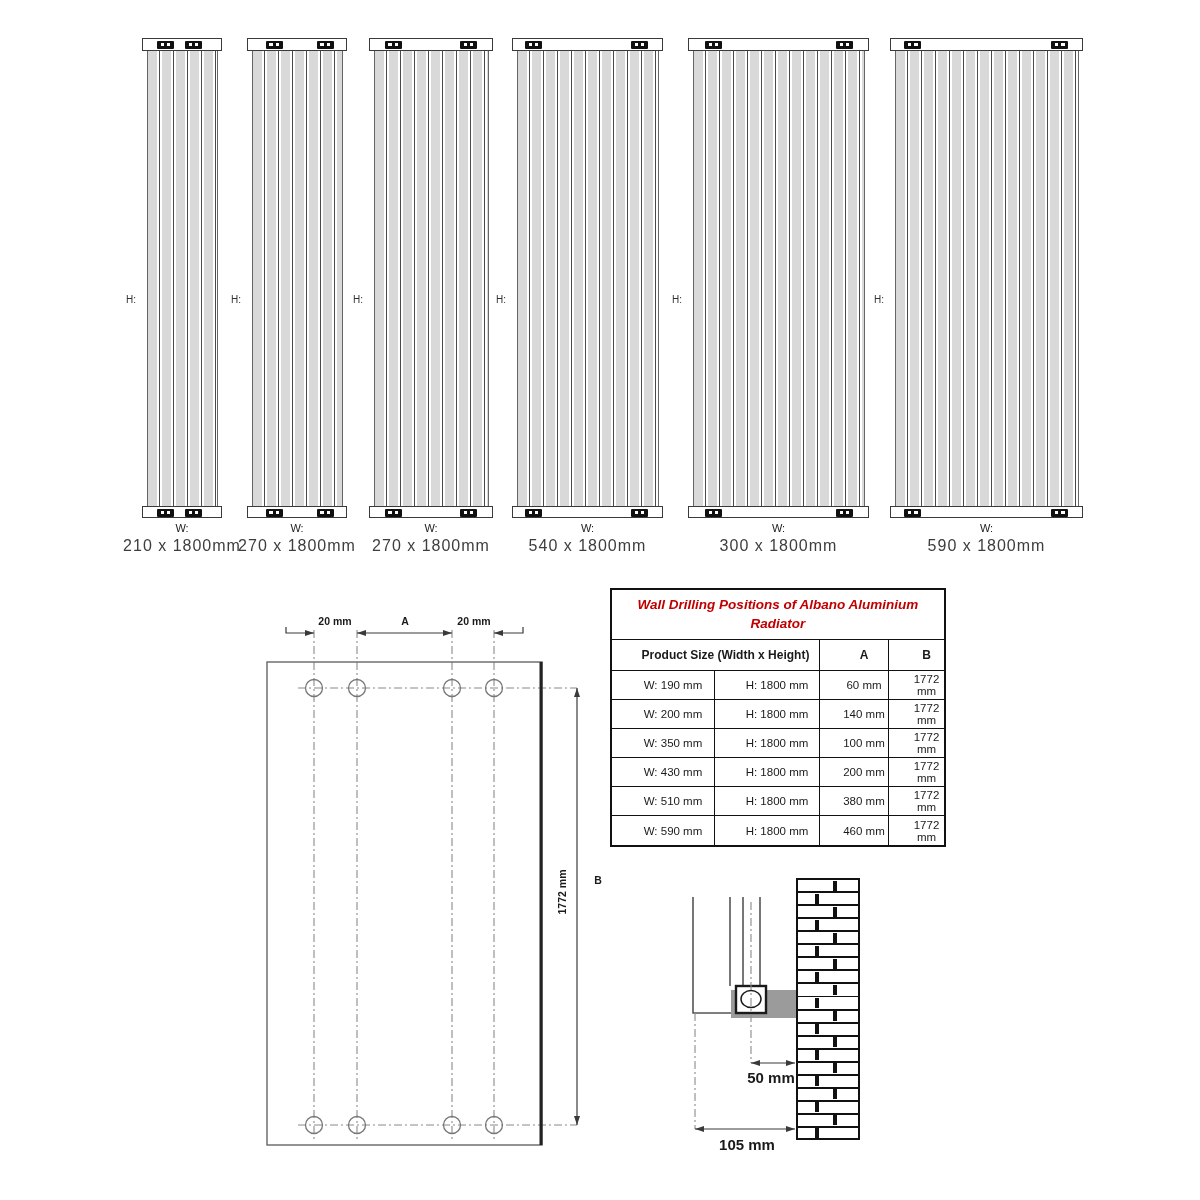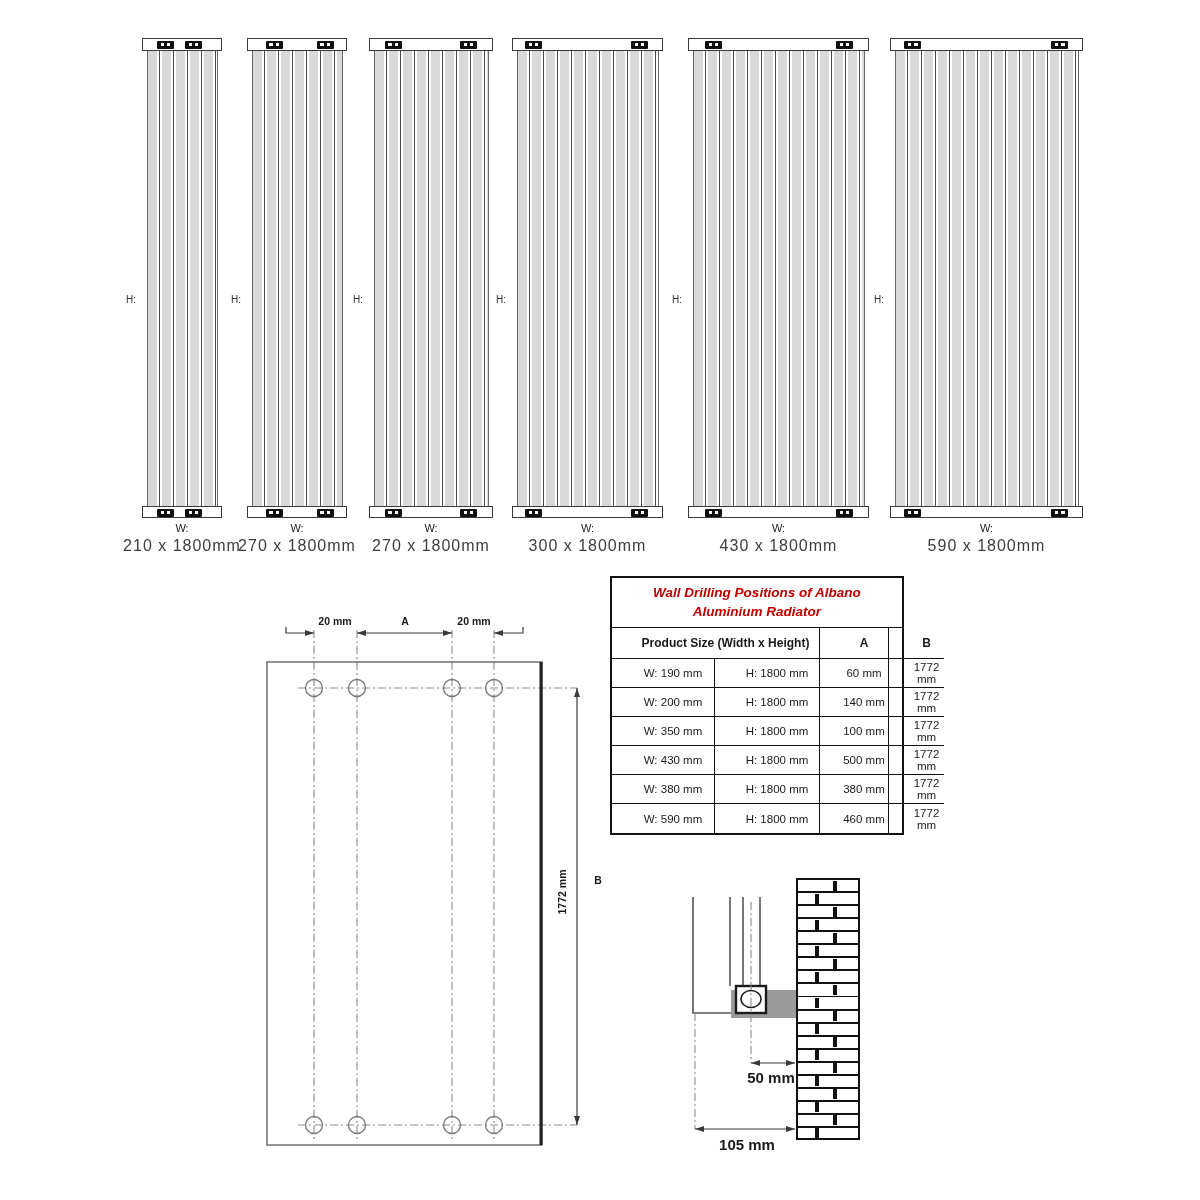--- a/index.html
+++ b/index.html
@@ -36,21 +36,21 @@
   .dim-text-lg{font-family:"Liberation Sans",sans-serif;font-size:15px;font-weight:bold;fill:#1a1a1a;}
   .thin{stroke:#666;stroke-width:1.4;fill:none;}
   .thick-edge{stroke:#222;stroke-width:3;}
   .dashdot{stroke:#8a8a8a;stroke-width:1.1;fill:none;stroke-dasharray:8 3 2 3;}
   .dimline{stroke:#3a3a3a;stroke-width:1.2;fill:none;}
   .arrow{fill:#3a3a3a;stroke:none;}
   .hole{stroke:#777;stroke-width:1.3;fill:none;}
   .profile{stroke:#555;stroke-width:1.6;fill:none;}
 
   
-  .drill-table{position:absolute;left:610px;top:576px;width:294px;border:2px solid #111;background:#fff;}
+  .drill-table{position:absolute;left:610px;top:588px;width:336px;border:2px solid #111;background:#fff;}
   .t-title{height:50px;border-bottom:1.6px solid #111;display:flex;align-items:center;justify-content:center;
     text-align:center;padding:2px 14px;color:var(--title-red);
     font-weight:bold;font-style:italic;font-size:13.5px;line-height:1.4;}
   .t-grid{display:grid;grid-template-columns:103px 105px 69px 55px;}
   .cell{display:flex;align-items:center;justify-content:center;font-size:11.5px;color:#1a1a1a;
     height:29px;border-right:1.5px solid #111;border-bottom:1.5px solid #111;text-align:center;padding-left:20px;}
   .cell.hdr{font-weight:bold;font-size:12px;height:31px;}
   .cell.span2{grid-column:1 / 3;}
   .cell.last{border-right:none;}
   .cell.bottomrow{border-bottom:none;}
@@ -116,36 +116,36 @@
     <div class="bar top">
       <span class="clip" style="left:8%;"></span>
       <span class="clip" style="left:79%;"></span>
     </div>
     <div class="fins"></div>
     <div class="bar bottom">
       <span class="clip" style="left:8%;"></span>
       <span class="clip" style="left:79%;"></span>
     </div>
     <div class="w-label">W:</div>
-    <div class="size-label">300 x 1800mm</div>
+    <div class="size-label">540 x 1800mm</div>
   </div>
 
   <div class="radiator" style="left:688px;width:181px;">
     <div class="h-label">H:</div>
     <div class="bar top">
       <span class="clip" style="left:9%;"></span>
       <span class="clip" style="left:82%;"></span>
     </div>
     <div class="fins"></div>
     <div class="bar bottom">
       <span class="clip" style="left:9%;"></span>
       <span class="clip" style="left:82%;"></span>
     </div>
     <div class="w-label">W:</div>
-    <div class="size-label">430 x 1800mm</div>
+    <div class="size-label">300 x 1800mm</div>
   </div>
 
   <div class="radiator" style="left:890px;width:193px;">
     <div class="h-label">H:</div>
     <div class="bar top">
       <span class="clip" style="left:7%;"></span>
       <span class="clip" style="left:84%;"></span>
     </div>
     <div class="fins"></div>
     <div class="bar bottom">
@@ -220,24 +220,24 @@
       <div class="cell">140 mm</div>
       <div class="cell last">1772 mm</div>
 
       <div class="cell">W: 350 mm</div>
       <div class="cell">H: 1800 mm</div>
       <div class="cell">100 mm</div>
       <div class="cell last">1772 mm</div>
 
       <div class="cell">W: 430 mm</div>
       <div class="cell">H: 1800 mm</div>
-      <div class="cell">500 mm</div>
-      <div class="cell last">1772 mm</div>
-
-      <div class="cell">W: 380 mm</div>
+      <div class="cell">200 mm</div>
+      <div class="cell last">1772 mm</div>
+
+      <div class="cell">W: 510 mm</div>
       <div class="cell">H: 1800 mm</div>
       <div class="cell">380 mm</div>
       <div class="cell last">1772 mm</div>
 
       <div class="cell bottomrow">W: 590 mm</div>
       <div class="cell bottomrow">H: 1800 mm</div>
       <div class="cell bottomrow">460 mm</div>
       <div class="cell bottomrow last">1772 mm</div>
     </div>
   </div>

